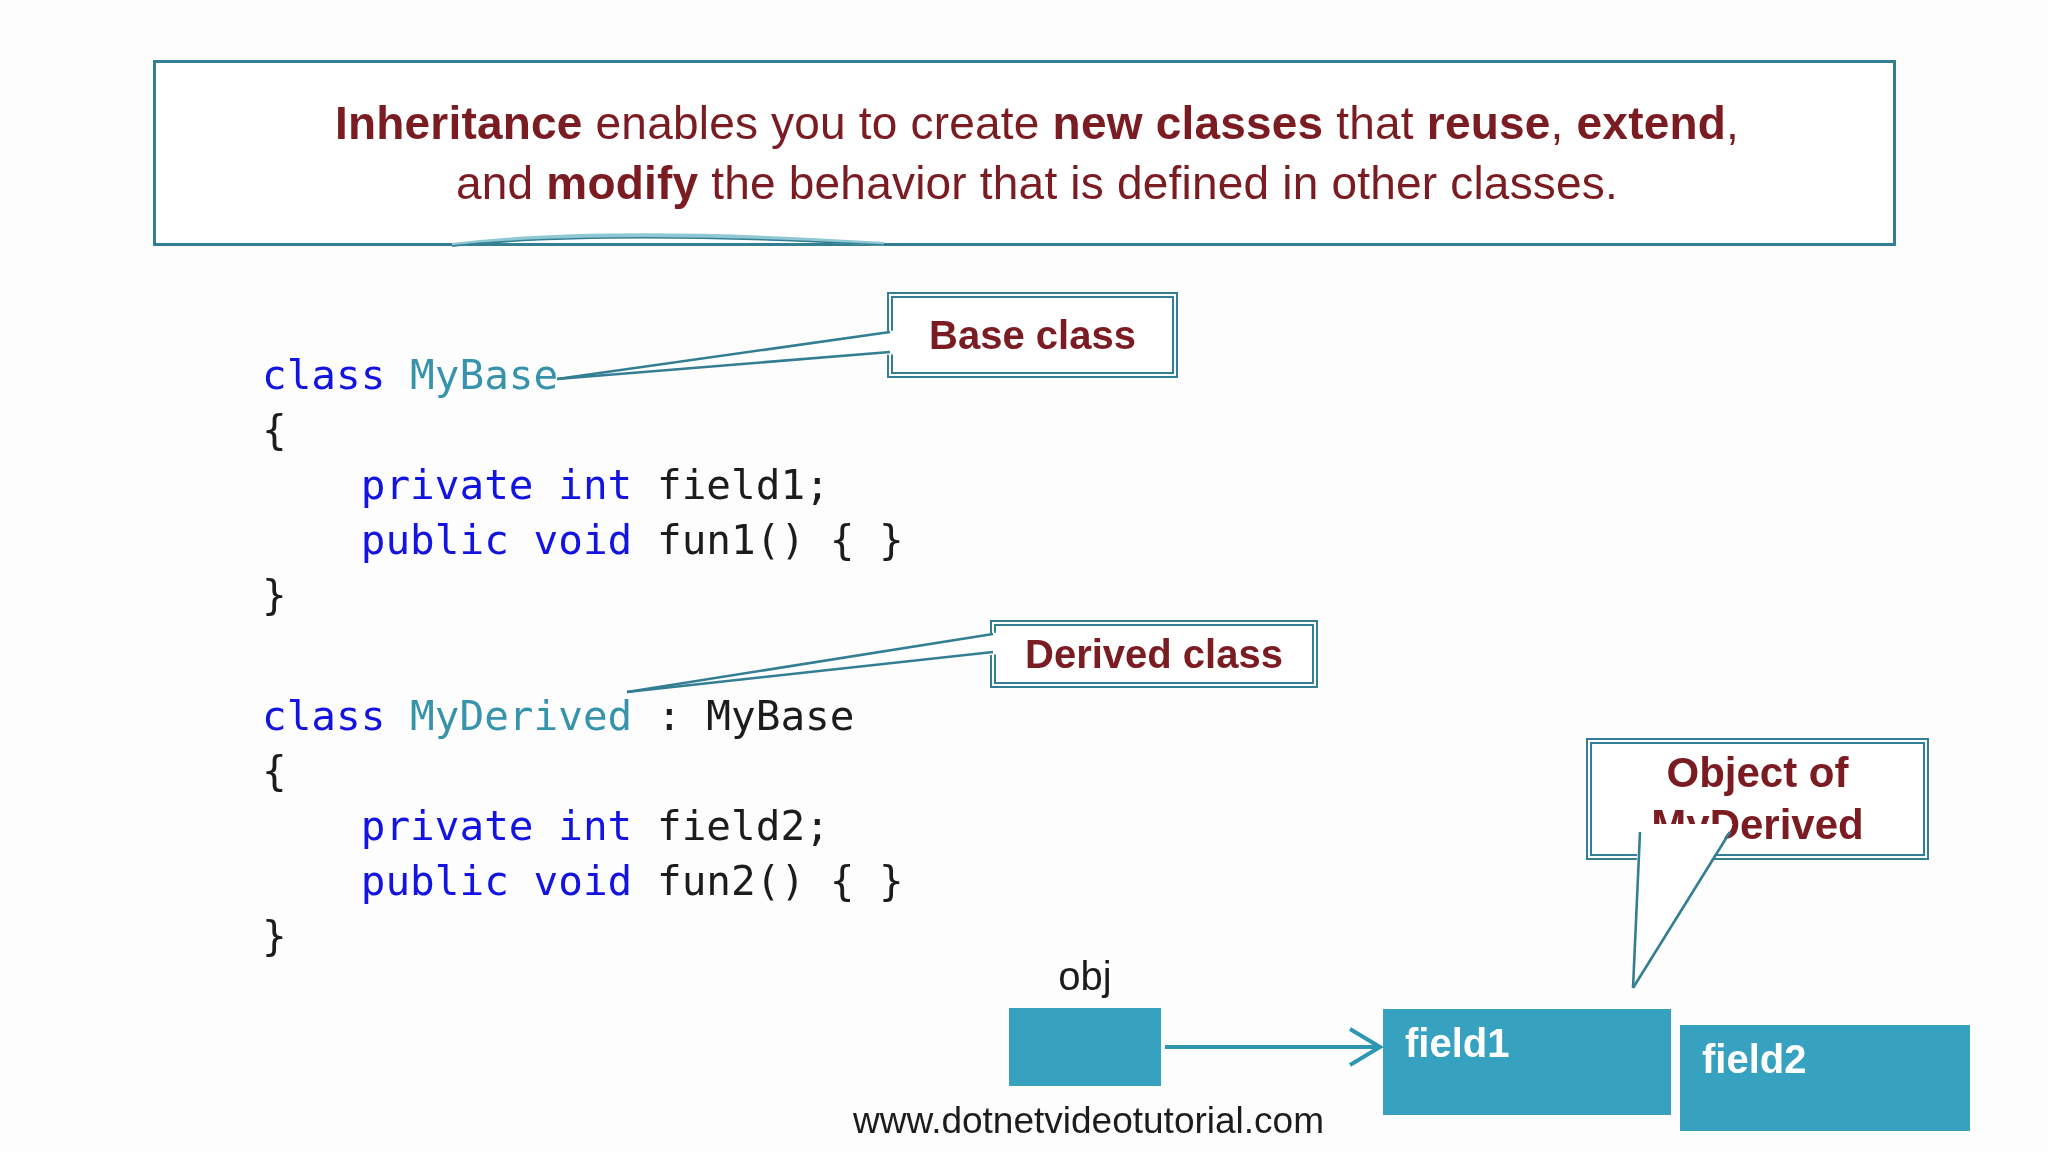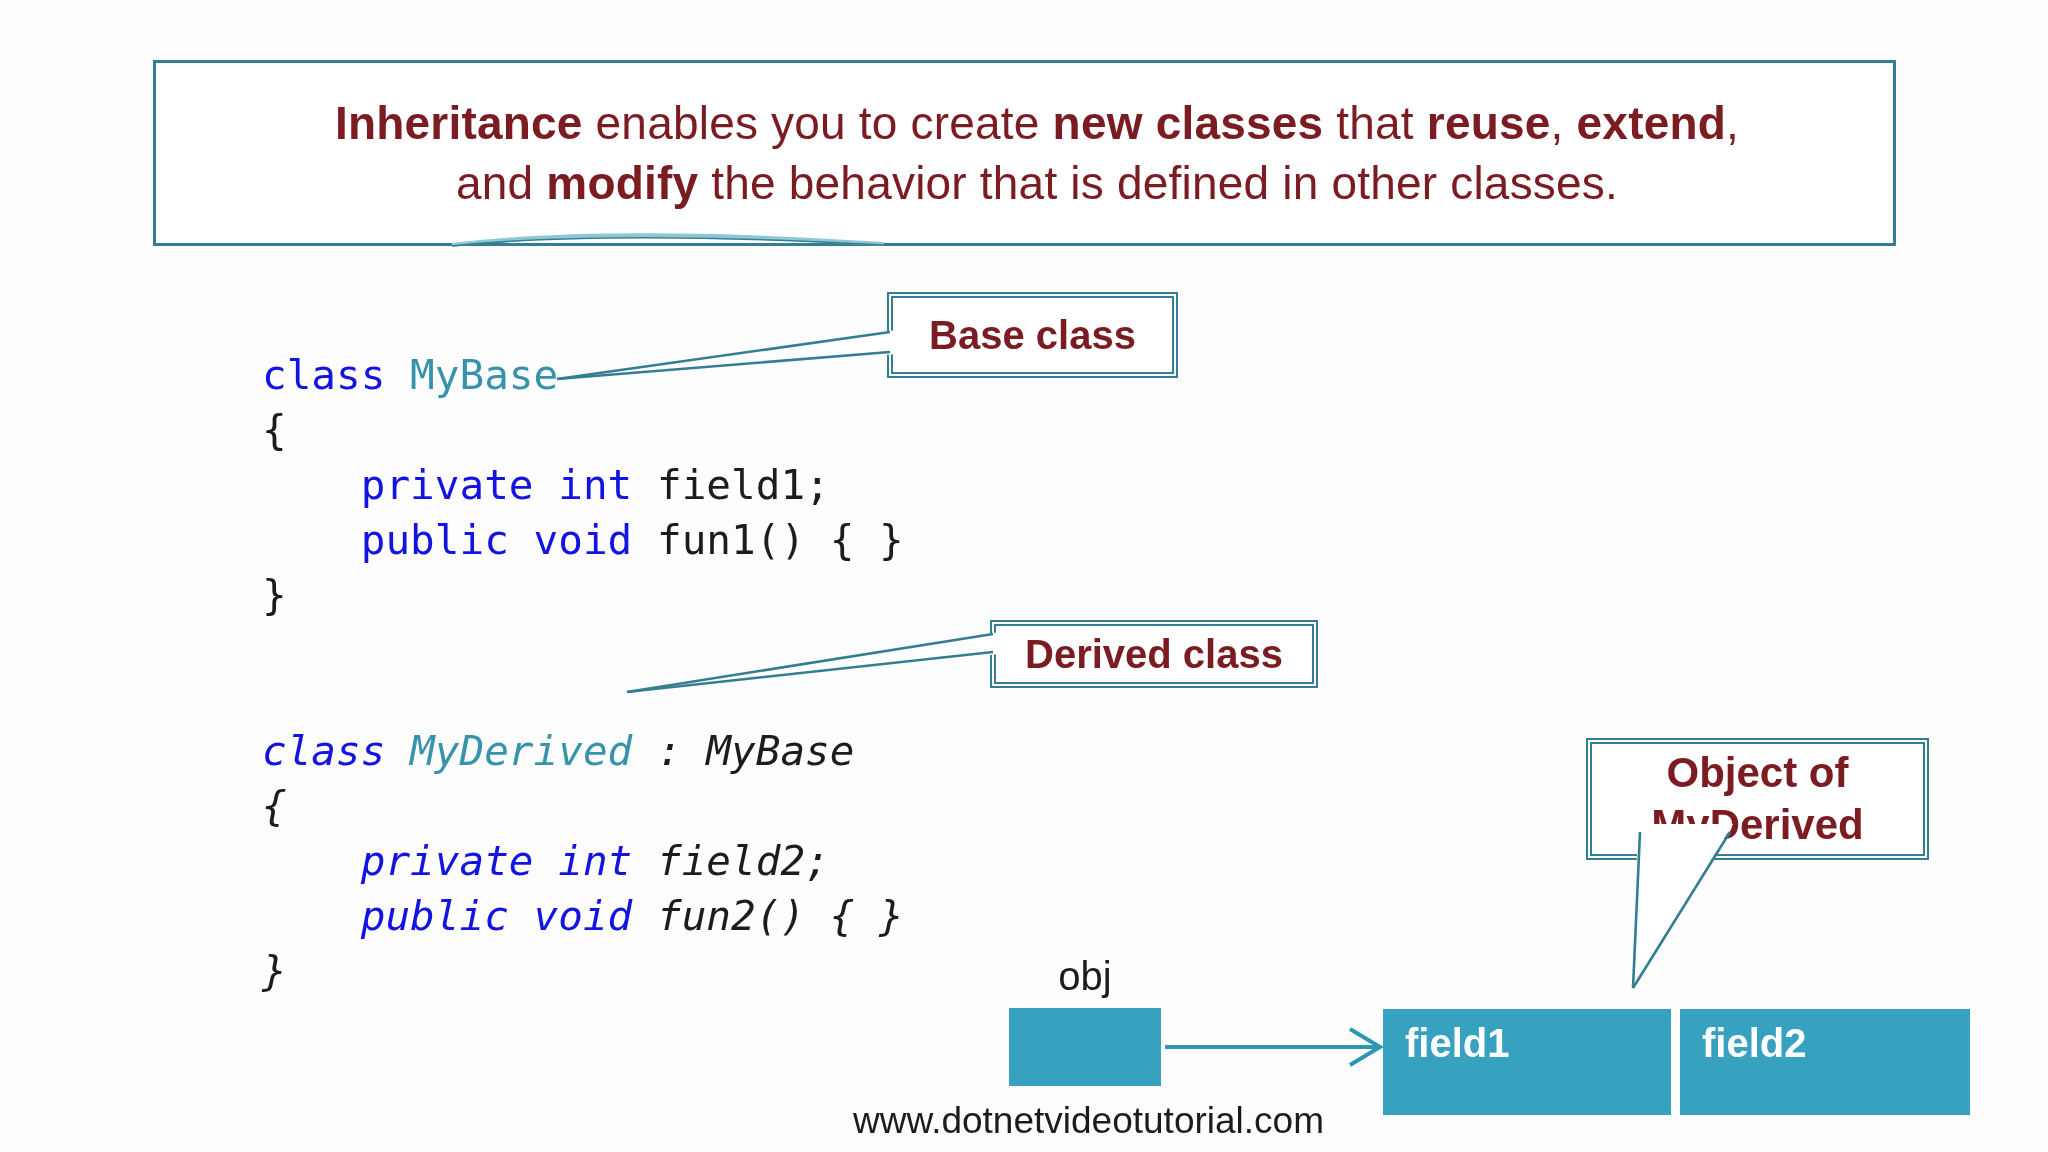--- a/index.html
+++ b/index.html
@@ -28,21 +28,21 @@
     font-weight:400;letter-spacing:0.2px;
   }
   .tok-b{font-weight:700;}
   .tok-r{font-weight:400;}
   
   .code{
     position:absolute;margin:0;font-family:"DejaVu Sans Mono",monospace;
     font-size:41px;line-height:55px;color:var(--ink);white-space:pre;
   }
   .code-base{left:262px;top:348px;}
-  .code-derived{left:262px;top:724px;font-style:italic;}
+  .code-derived{left:262px;top:689px;}
   .tok-kw{color:var(--kw-blue);}
   .tok-cls{color:var(--cls-teal);}
   .tok-pl{color:var(--ink);}
   
   .callout{
     position:absolute;background:#fff;border:2px solid var(--teal-border);
     box-sizing:border-box;display:flex;flex-direction:column;justify-content:center;align-items:center;
   }
   .callout::before{
     content:"";position:absolute;inset:2px;border:2px solid var(--teal-border);pointer-events:none;
@@ -59,21 +59,21 @@
   
   .obj-label{
     position:absolute;left:1009px;top:954px;width:152px;text-align:center;
     font-size:40px;color:var(--ink);
   }
   .mem-box{position:absolute;background:var(--teal-fill);box-sizing:border-box;}
   .obj-box{left:1009px;top:1008px;width:152px;height:78px;}
   .field-box{top:1009px;height:106px;color:#fff;font-weight:700;font-size:40px;
     padding:12px 0 0 22px;}
   .field1-box{left:1383px;width:288px;}
-  .field2-box{left:1680px;width:290px;}
+  .field2-box{left:1680px;width:290px;margin-top:16px;}
   
   .footer{
     position:absolute;left:724px;top:1100px;width:600px;text-align:right;
     font-size:37px;color:var(--ink);
   }
 </style>
 </head>
 <body>
 
 <div id="stage">

